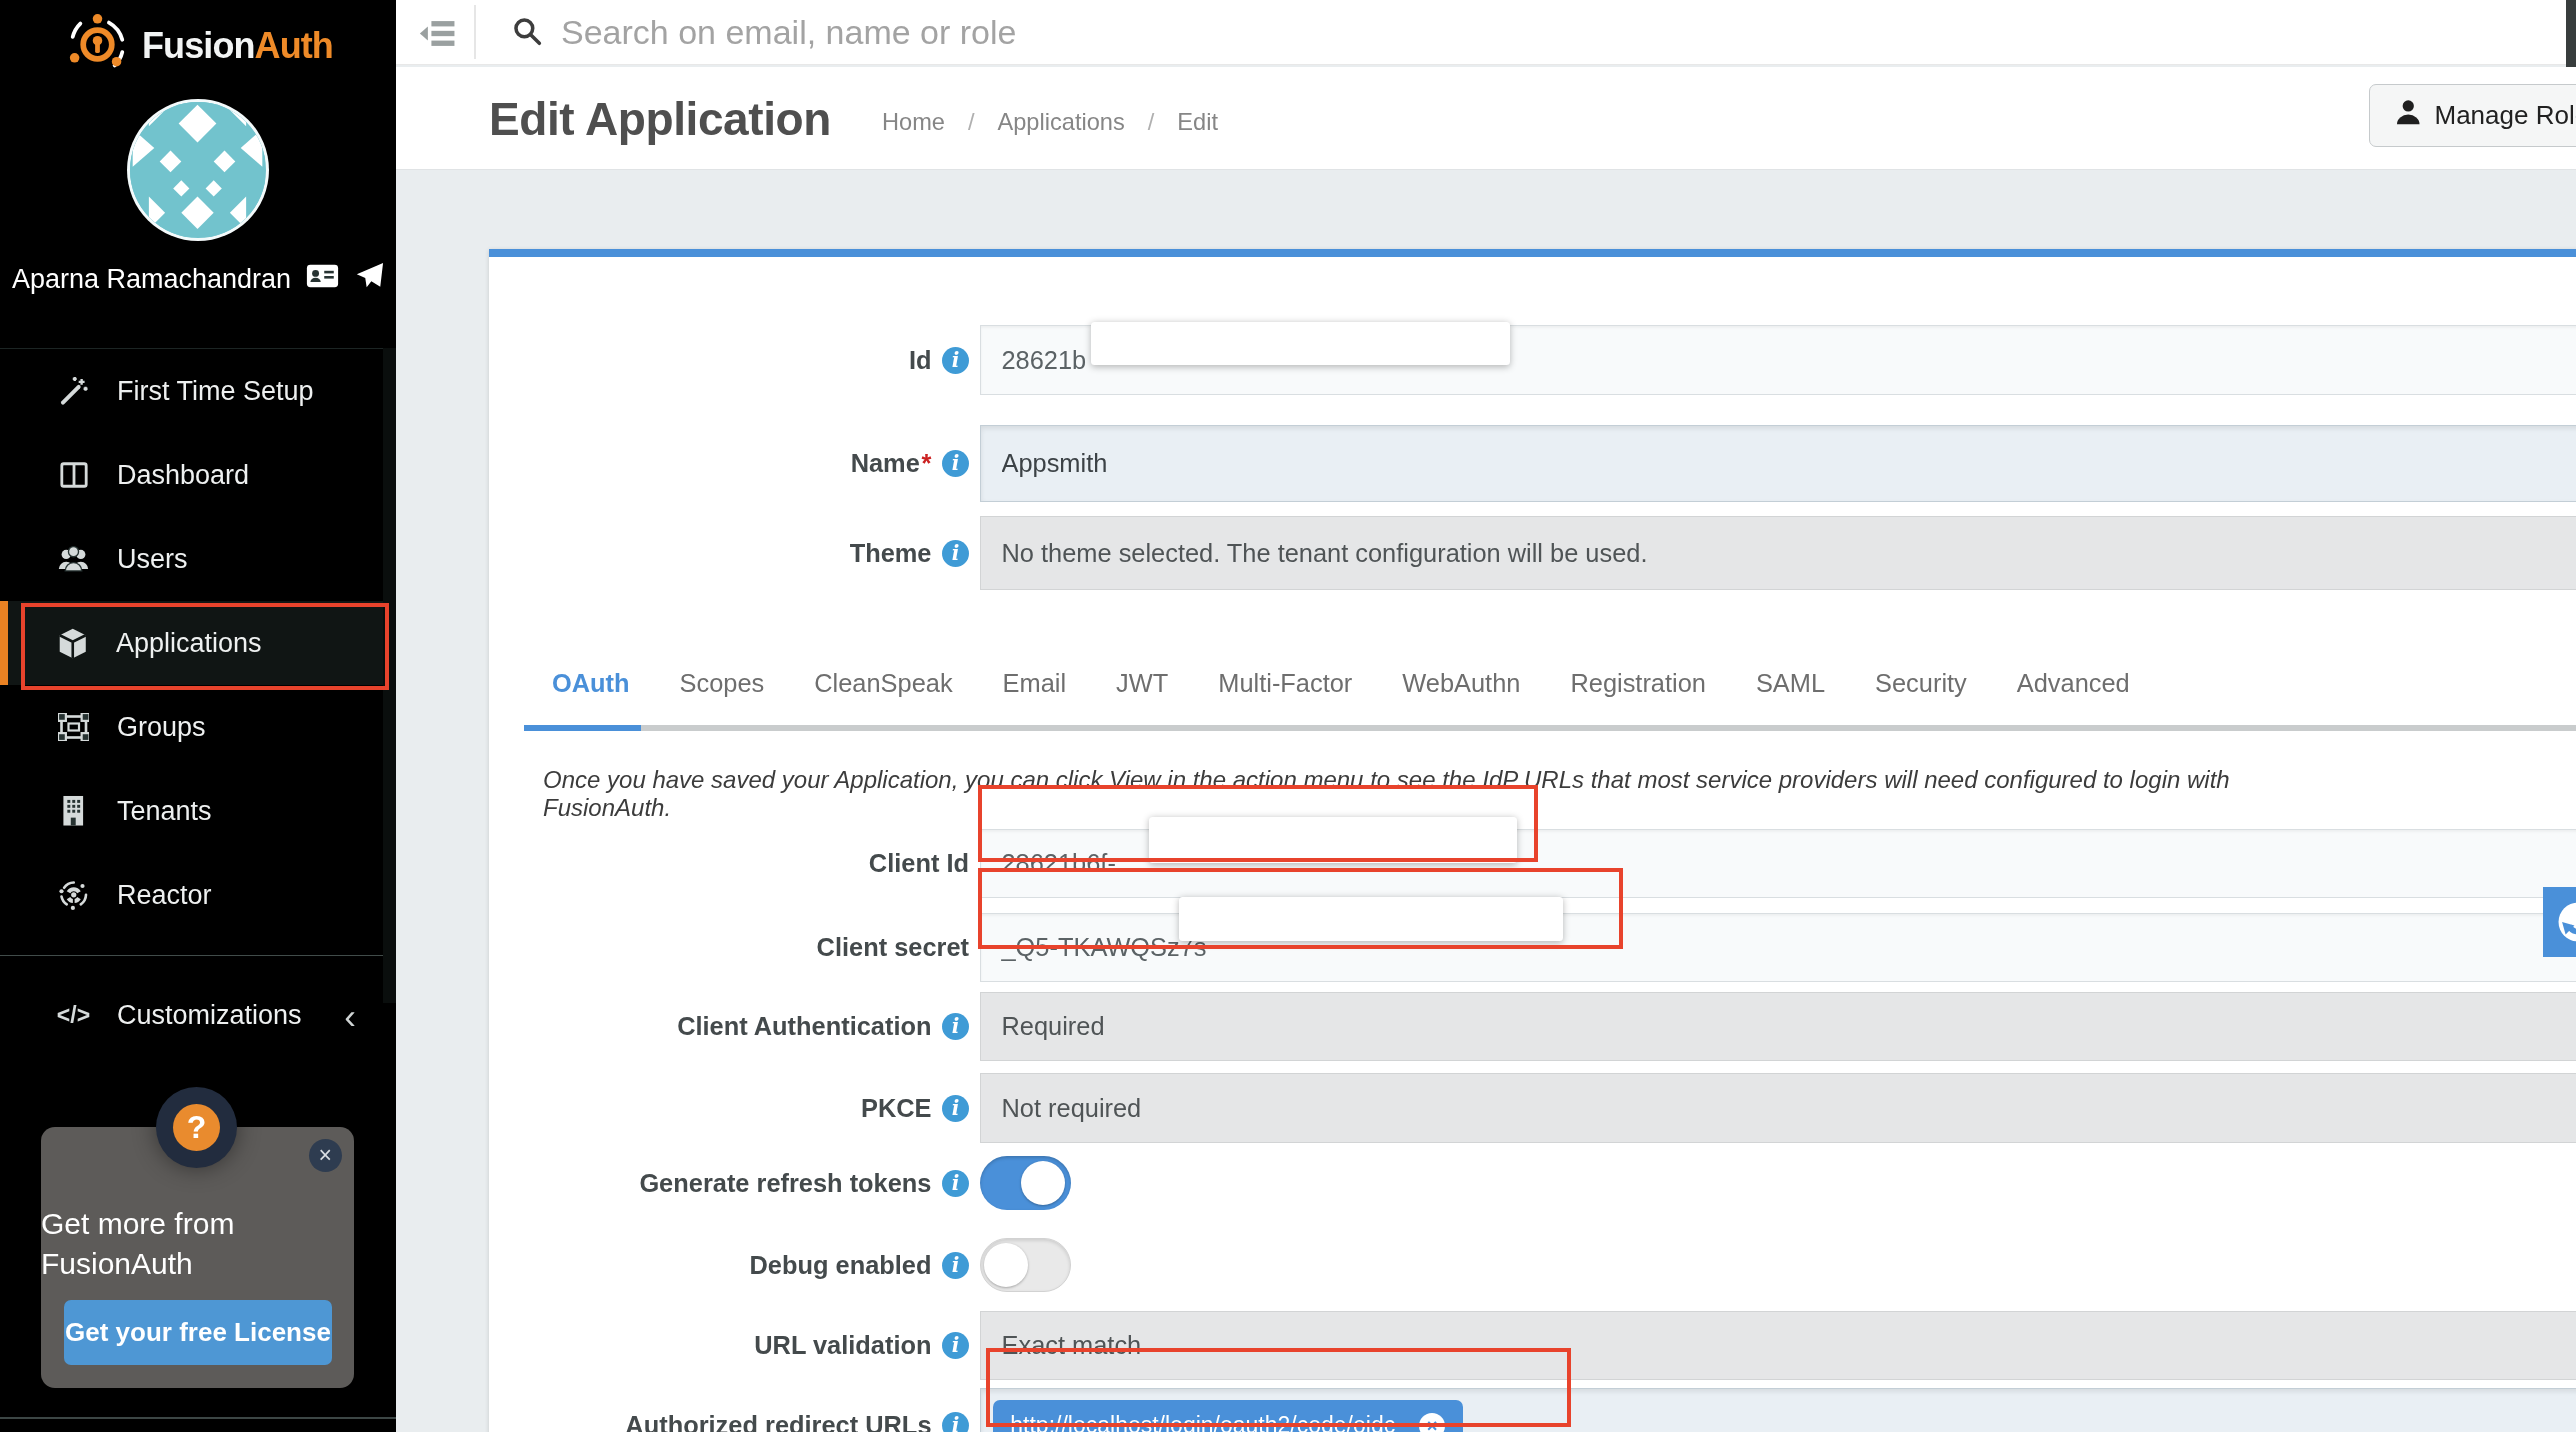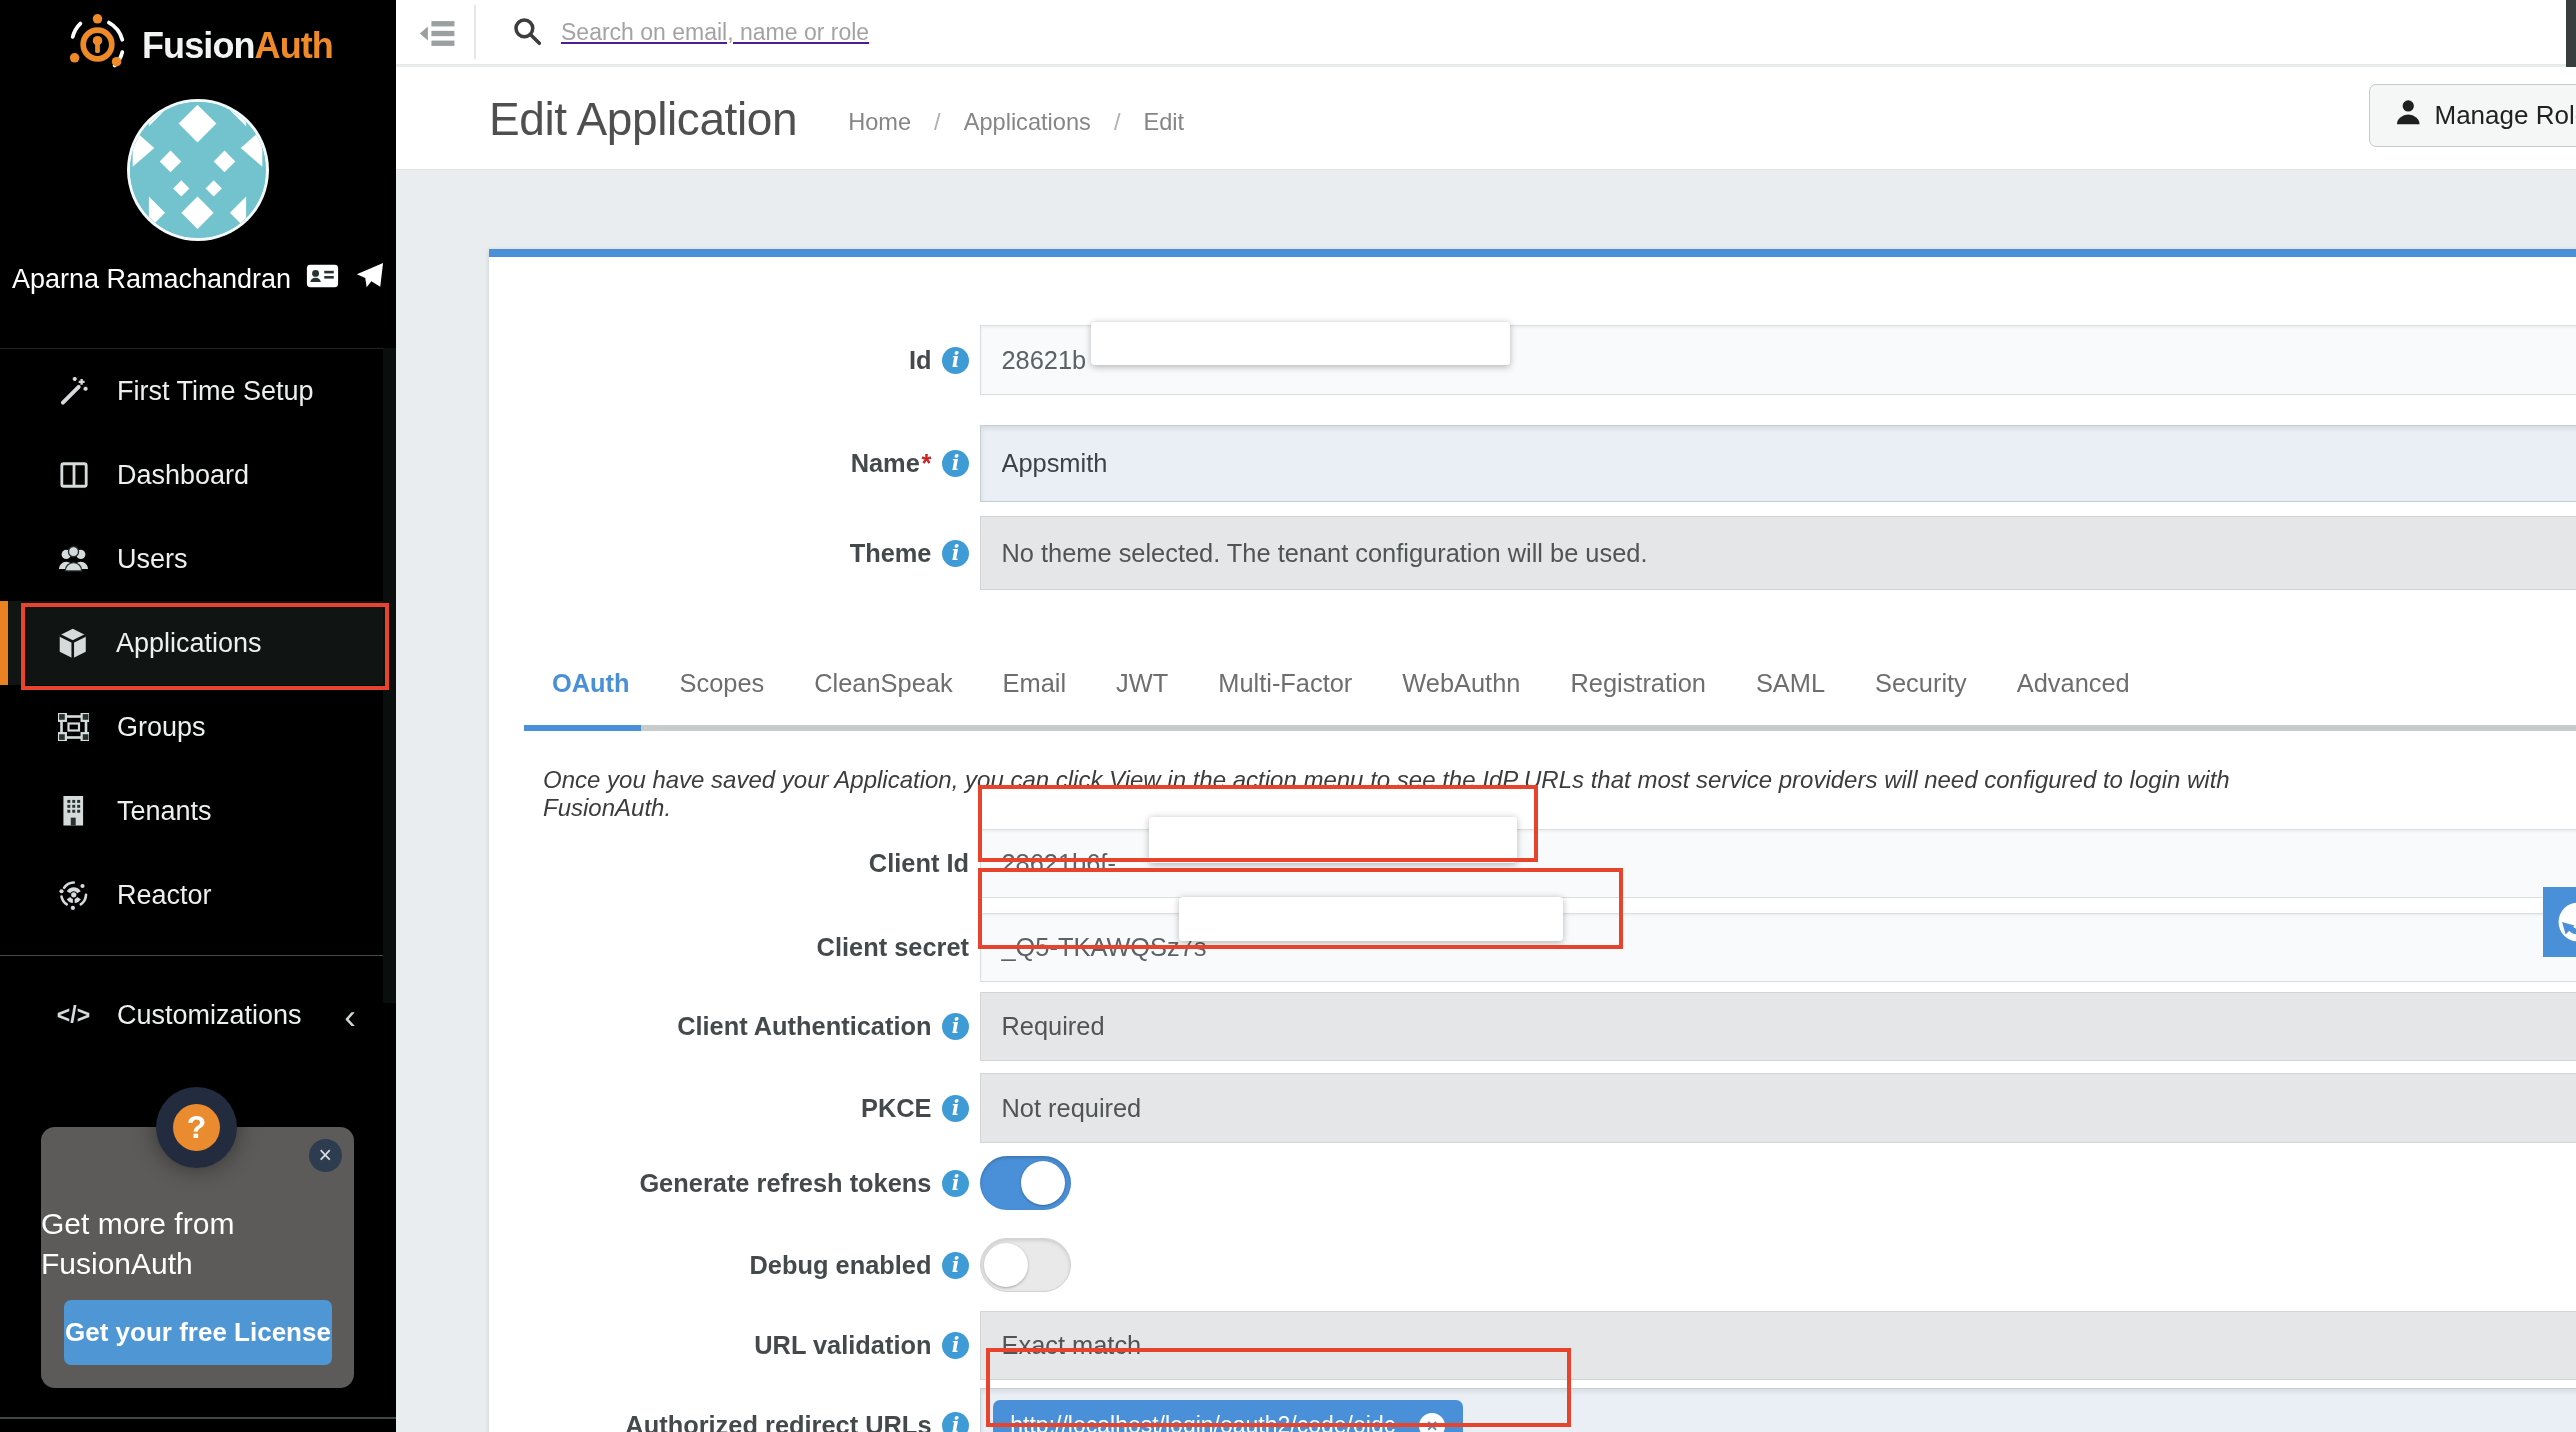--- a/index.html
+++ b/index.html
@@ -32,27 +32,27 @@
   .promo-btn { position:absolute; left:23px; bottom:23px; width:268px; height:65px; background:#4e97d4; border-radius:7px; border:none;
                color:#fff; font-size:26px; font-weight:700; font-family:"Liberation Sans",sans-serif; cursor:pointer; }
   .sidebar-bottom-divider { position:absolute; left:0; top:1417px; width:396px; height:1.8px; background:#3c4645; }
 
   
   .topbar { position:absolute; left:396px; top:0; width:2180px; height:65px; background:#fff; border-bottom:1.8px solid #e8e8e8; z-index:5; }
   .collapse-btn { position:absolute; left:23px; top:14px; width:39px; height:39px; color:#9aa0a0; cursor:pointer; }
   .tb-divider { position:absolute; left:78px; top:5.3px; width:1.8px; height:54px; background:#e6e6e6; }
   .search-wrap { position:absolute; left:116px; top:0; height:65px; display:flex; align-items:center; gap:19px; }
   .search-icon { color:#3d3d3d; }
-  .search-input { border:none; outline:none; font-size:23px; font-family:"Liberation Sans",sans-serif; width:1051px; color:#4c1d95;text-decoration:underline; }
+  .search-input { border:none; outline:none; font-size:34px; font-family:"Liberation Sans",sans-serif; width:1051px; color:#4c1d95; }
   .search-input::placeholder { color:#a3a3a3; }
 
   
   .page-header { position:absolute; left:396px; top:67px; width:2180px; height:103px; background:#fff; border-bottom:1.8px solid #e0e3e5; z-index:4; }
   .ph-inner { position:absolute; left:93px; top:0; height:103px; display:flex; align-items:center; }
-  .page-title { font-size:46px; color:#4f4f4f; font-weight:400; letter-spacing:-0.4px; }
+  .page-title { font-size:46px; color:#4f4f4f; font-weight:700; letter-spacing:-0.4px; }
   .breadcrumb { display:flex; align-items:center; gap:23px; margin-left:51px; margin-top:8.8px; font-size:23.6px; color:#868686; }
   .breadcrumb .sep { color:#b0b0b0; }
   .manage-roles { position:absolute; left:1973px; top:16.6px; width:245px; height:63px; background:#f5f6f6; border:1.8px solid #c6cacc; border-radius:7px;
                   display:flex; align-items:center; gap:14px; padding-left:26px; font-size:26px; color:#212121; cursor:pointer; }
 
   
   .content { position:absolute; left:396px; top:188px; width:2180px; height:1263px; background:#e9edef; }
   .card { position:absolute; left:93px; top:61px; width:2277px; height:1278px; background:#fff;
           border-top:8.8px solid #4a90d9; box-shadow:0 0.9px 4.4px rgba(0,0,0,.15); }
 

